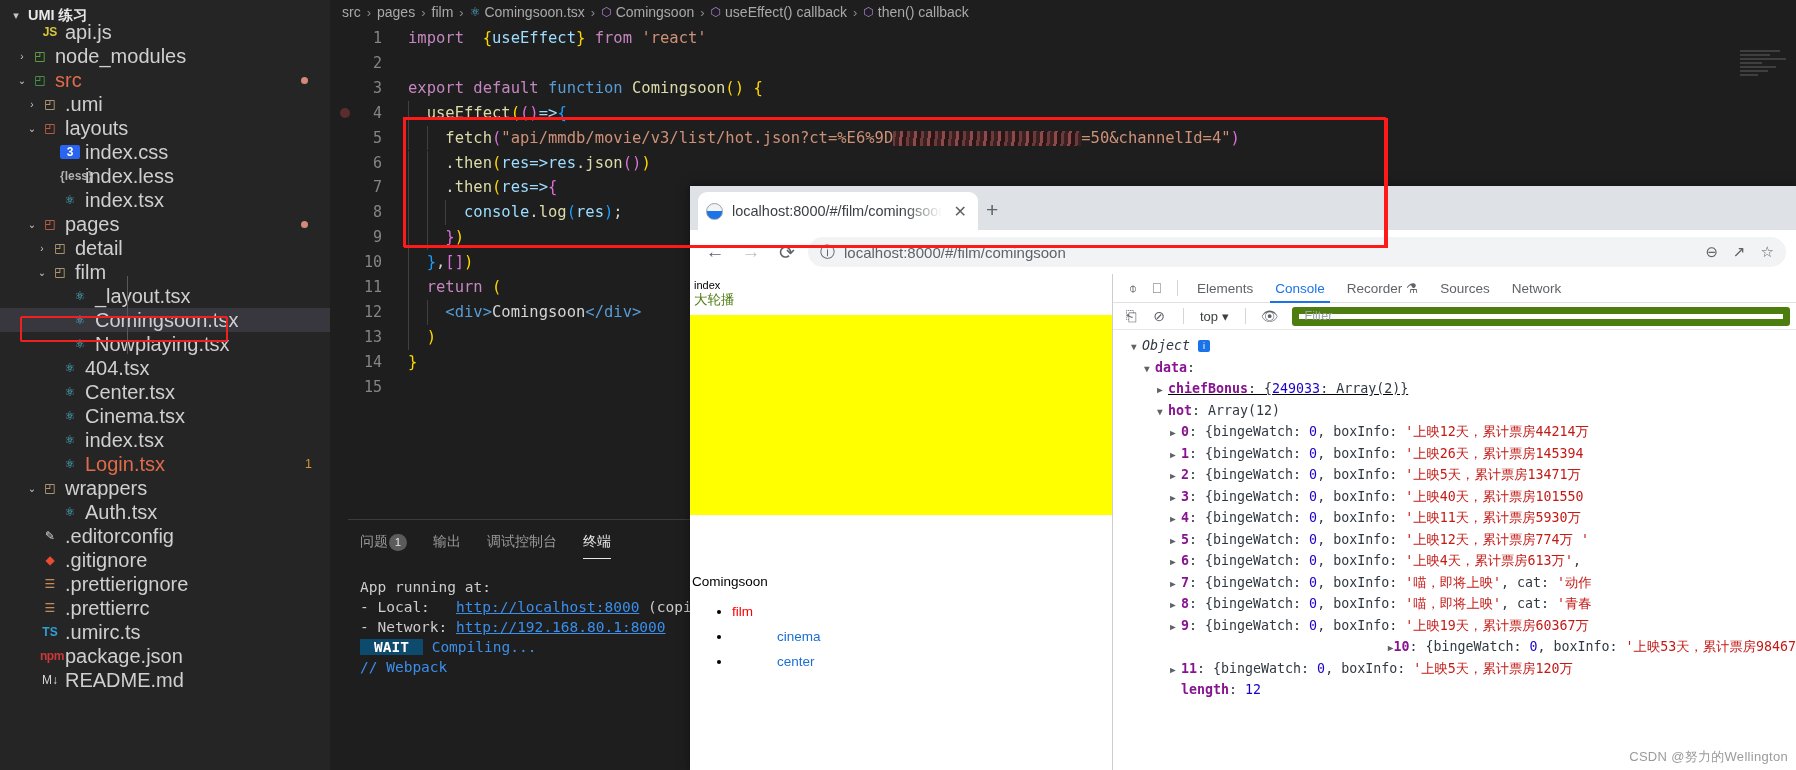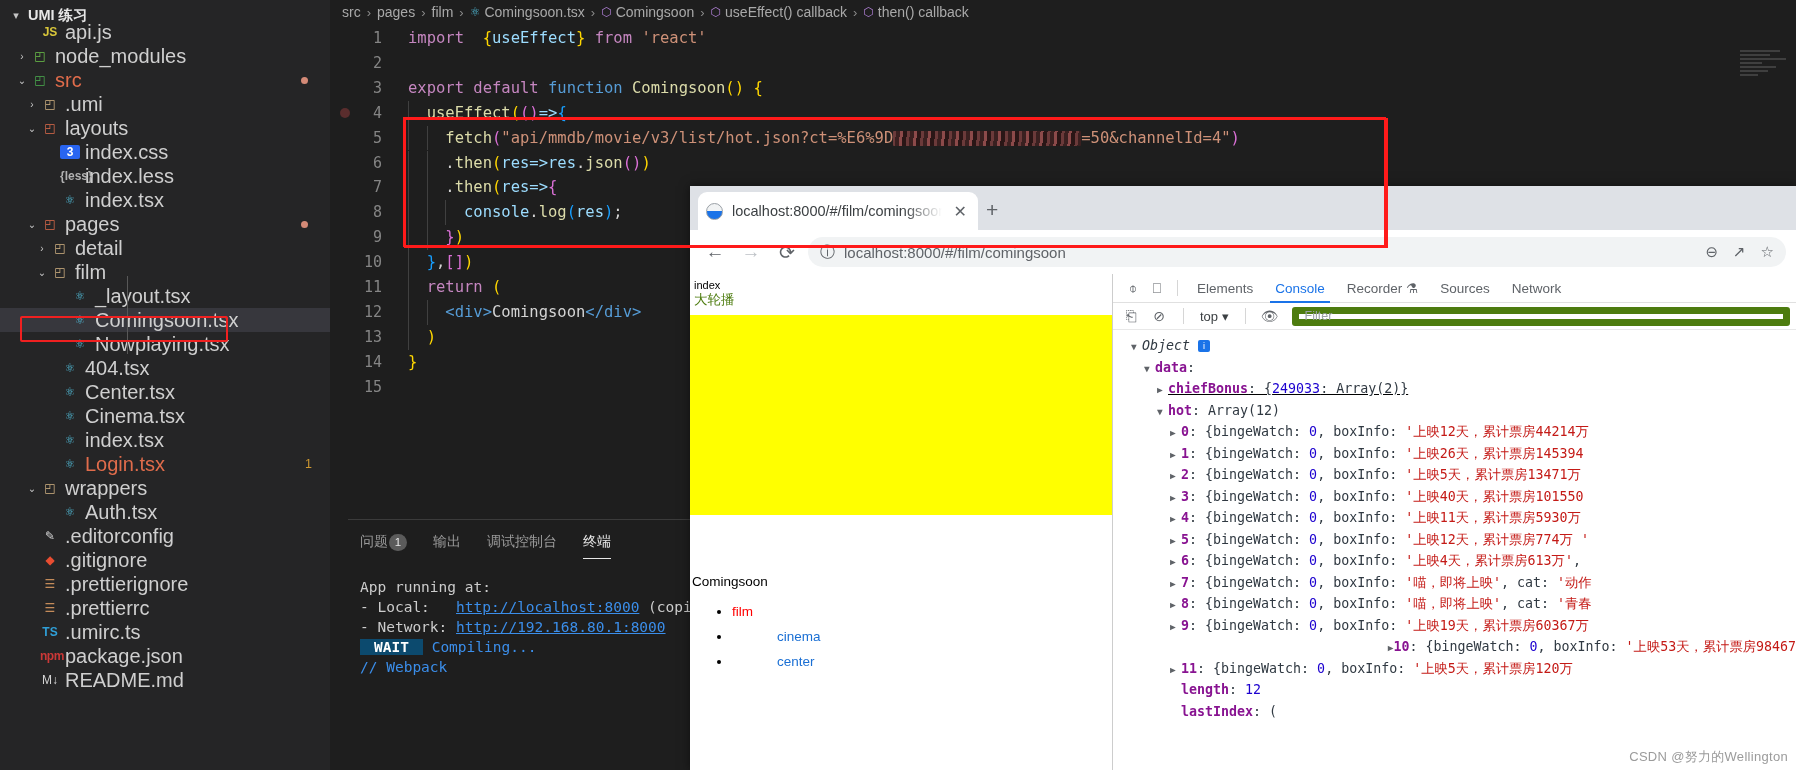--- a/index.html
+++ b/index.html
@@ -548,21 +548,20 @@
             <div class="crow" style="padding-left: 57px;"><span class="tw">▶</span><span class="k-prop">3</span><span class="k-plain">: {bingeWatch: </span><span class="k-num">0</span><span class="k-plain">, boxInfo: </span><span class="k-str">'上映40天，累计票房101550</span></div>
             <div class="crow" style="padding-left: 57px;"><span class="tw">▶</span><span class="k-prop">4</span><span class="k-plain">: {bingeWatch: </span><span class="k-num">0</span><span class="k-plain">, boxInfo: </span><span class="k-str">'上映11天，累计票房5930万</span></div>
             <div class="crow" style="padding-left: 57px;"><span class="tw">▶</span><span class="k-prop">5</span><span class="k-plain">: {bingeWatch: </span><span class="k-num">0</span><span class="k-plain">, boxInfo: </span><span class="k-str">'上映12天，累计票房774万 '</span></div>
             <div class="crow" style="padding-left: 57px;"><span class="tw">▶</span><span class="k-prop">6</span><span class="k-plain">: {bingeWatch: </span><span class="k-num">0</span><span class="k-plain">, boxInfo: </span><span class="k-str">'上映4天，累计票房613万'</span><span class="k-plain">,</span></div>
             <div class="crow" style="padding-left: 57px;"><span class="tw">▶</span><span class="k-prop">7</span><span class="k-plain">: {bingeWatch: </span><span class="k-num">0</span><span class="k-plain">, boxInfo: </span><span class="k-str">'喵，即将上映'</span><span class="k-plain">, cat: </span><span class="k-str">'动作</span></div>
             <div class="crow" style="padding-left: 57px;"><span class="tw">▶</span><span class="k-prop">8</span><span class="k-plain">: {bingeWatch: </span><span class="k-num">0</span><span class="k-plain">, boxInfo: </span><span class="k-str">'喵，即将上映'</span><span class="k-plain">, cat: </span><span class="k-str">'青春</span></div>
             <div class="crow" style="padding-left: 57px;"><span class="tw">▶</span><span class="k-prop">9</span><span class="k-plain">: {bingeWatch: </span><span class="k-num">0</span><span class="k-plain">, boxInfo: </span><span class="k-str">'上映19天，累计票房60367万</span></div>
             <div class="crow" style="padding-left: 57px; text-align: right;"><span class="tw">▶</span><span class="k-prop">10</span><span class="k-plain">: {bingeWatch: </span><span class="k-num">0</span><span class="k-plain">, boxInfo: </span><span class="k-str">'上映53天，累计票房98467</span></div>
             <div class="crow" style="padding-left: 57px;"><span class="tw">▶</span><span class="k-prop">11</span><span class="k-plain">: {bingeWatch: </span><span class="k-num">0</span><span class="k-plain">, boxInfo: </span><span class="k-str">'上映5天，累计票房120万</span></div>
             <div class="crow" style="padding-left: 57px;"><span class="tw"></span><span class="k-prop">length</span><span class="k-plain">: </span><span class="k-num">12</span></div>
-            <div class="crow" style="padding-left: 57px;"><span class="tw"></span><span class="k-prop">lastIndex</span><span class="k-plain">: (</span></div>
           </div>
       </div>
 
     </div>
   </div>
 
   <div class="annot-box" style="left:404px;top:118px;width:984px;height:130px;"></div>
 
   <div class="wm">CSDN @努力的Wellington</div>
 </div>

